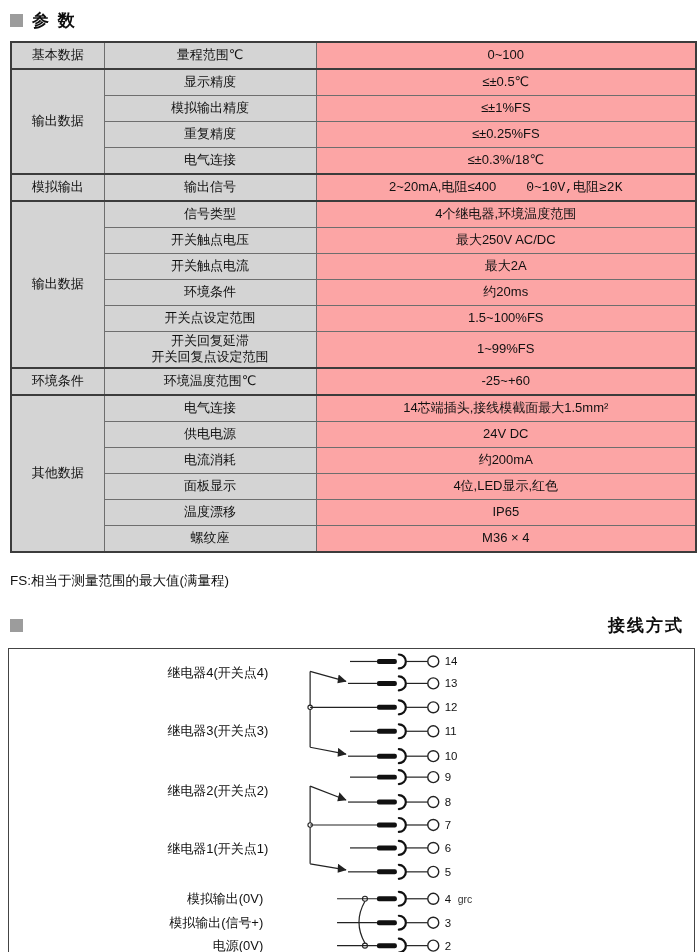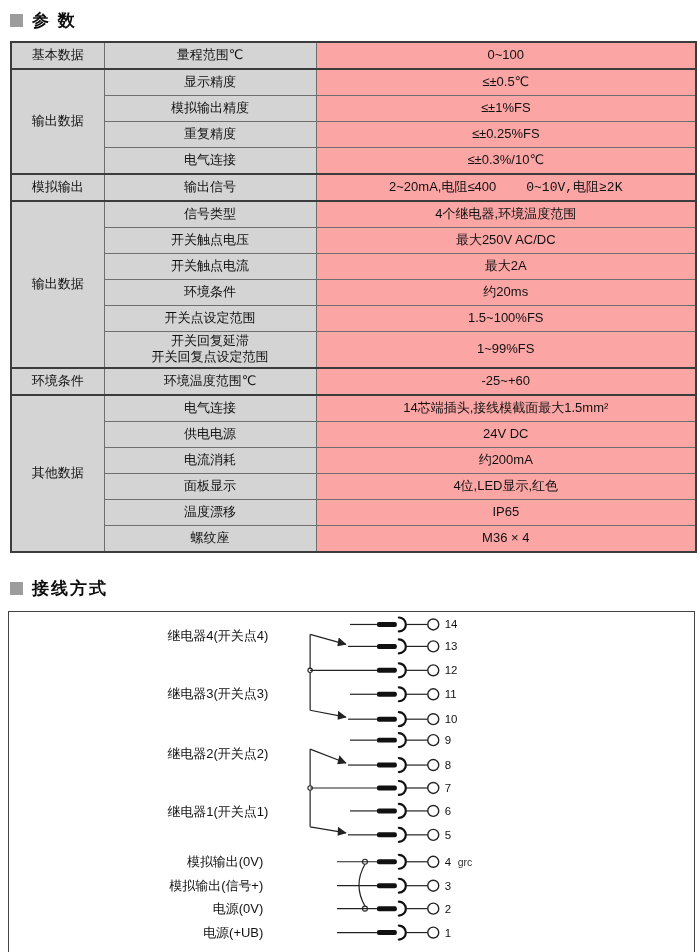--- a/index.html
+++ b/index.html
@@ -1,20 +1,20 @@
 <!DOCTYPE html>
 <html><head>
 <meta charset="utf-8">
 <style>
   html,body{margin:0;padding:0;background:#fff;width:700px;font-family:"Liberation Sans","DejaVu Sans",sans-serif;color:#111;}
   .page{width:700px;height:952px;position:relative;background:#fff;overflow:hidden;}
   .sec{display:flex;align-items:center;font-weight:bold;font-size:17px;letter-spacing:2px;color:#0d0d0d;}
   .sec .sq{width:13px;height:13px;background:#9c9c9c;display:inline-block;margin-right:9px;flex:0 0 auto;}
   .sec1{padding:9px 0 0 10px;margin-bottom:9px;}
-  .sec2{padding:0 1px 0 10px;margin-top:24px;margin-bottom:11px;}
+  .sec2{padding:0 16px 0 10px;margin-top:24px;margin-bottom:11px;justify-content:space-between;}
   table.params{border-collapse:collapse;table-layout:fixed;width:687px;margin-left:10px;border:2px solid #3c3c3c;}
   table.params td{border:1px solid #6e6e6e;font-size:13px;text-align:center;height:23px;padding:1px 3px;line-height:1.25;}
   td.cat,td.pname{background:#d4d4d4;}
   td.pval{background:#fca5a5;margin-top:16px;}
   tr.gstart td{border-top:2px solid #3c3c3c;}
   td.two{height:38px;margin-left:12px;}
   .gap{margin-left:30px;font-family:Liberation Mono, monospace;}
   .fsnote{margin:19px 0 0 10px;font-size:13.5px;color:#111;}
   .diagbox{margin:0 8px 0 8px;border:1px solid #444;width:685px;height:344px;background:#fff;}
   .w{stroke:#222;stroke-width:1.2;fill:none;}
@@ -56,21 +56,21 @@
       <tr>
         <td class="pname">模拟输出精度</td>
         <td class="pval">≤±1%FS</td>
       </tr>
       <tr>
         <td class="pname">重复精度</td>
         <td class="pval">≤±0.25%FS</td>
       </tr>
       <tr>
         <td class="pname">电气连接</td>
-        <td class="pval">≤±0.3%/10℃</td>
+        <td class="pval">≤±0.3%/18℃</td>
       </tr>
       <tr class="gstart">
         <td class="cat">模拟输出</td>
         <td class="pname">输出信号</td>
         <td class="pval">
           <span>2~20mA,电阻≤400</span><span class="gap">0~10V,电阻≥2K</span>
         </td>
       </tr>
       <tr class="gstart">
         <td class="cat" rowspan="6">输出数据</td>
@@ -126,20 +126,21 @@
         <td class="pname">温度漂移</td>
         <td class="pval">IP65</td>
       </tr>
       <tr>
         <td class="pname">螺纹座</td>
         <td class="pval">M36 × 4</td>
       </tr>
     </tbody>
   </table>
 
+  <div class="fsnote">FS:相当于测量范围的最大值(满量程)</div>
 
   <div class="sec sec2">
     <span class="sq"></span>
     <span>接线方式</span>
   </div>
 
   <div class="diagbox">
     <svg width="685" height="344" viewBox="0 0 687 344">
       <defs>
         <marker id="arr" markerWidth="9" markerHeight="9" refX="7.5" refY="4" orient="auto">

